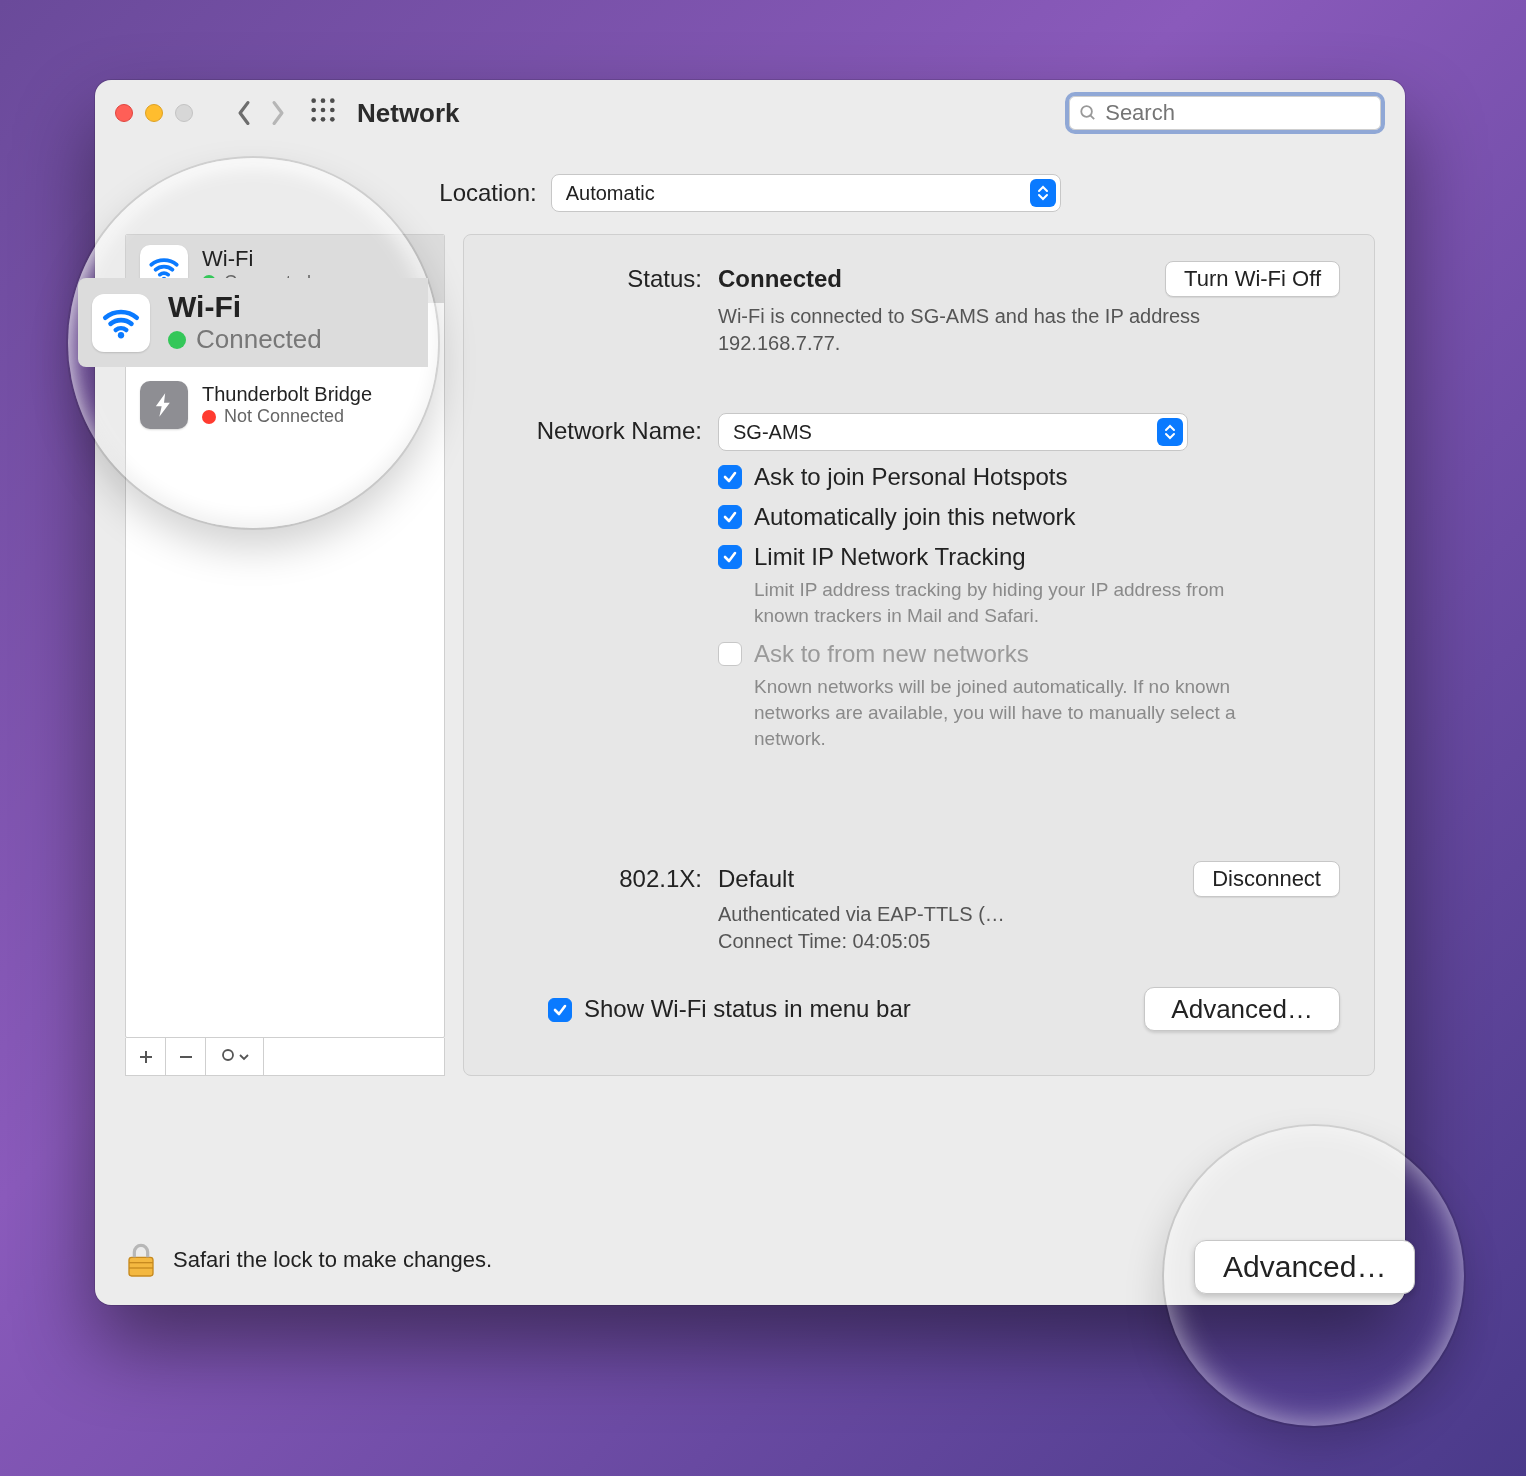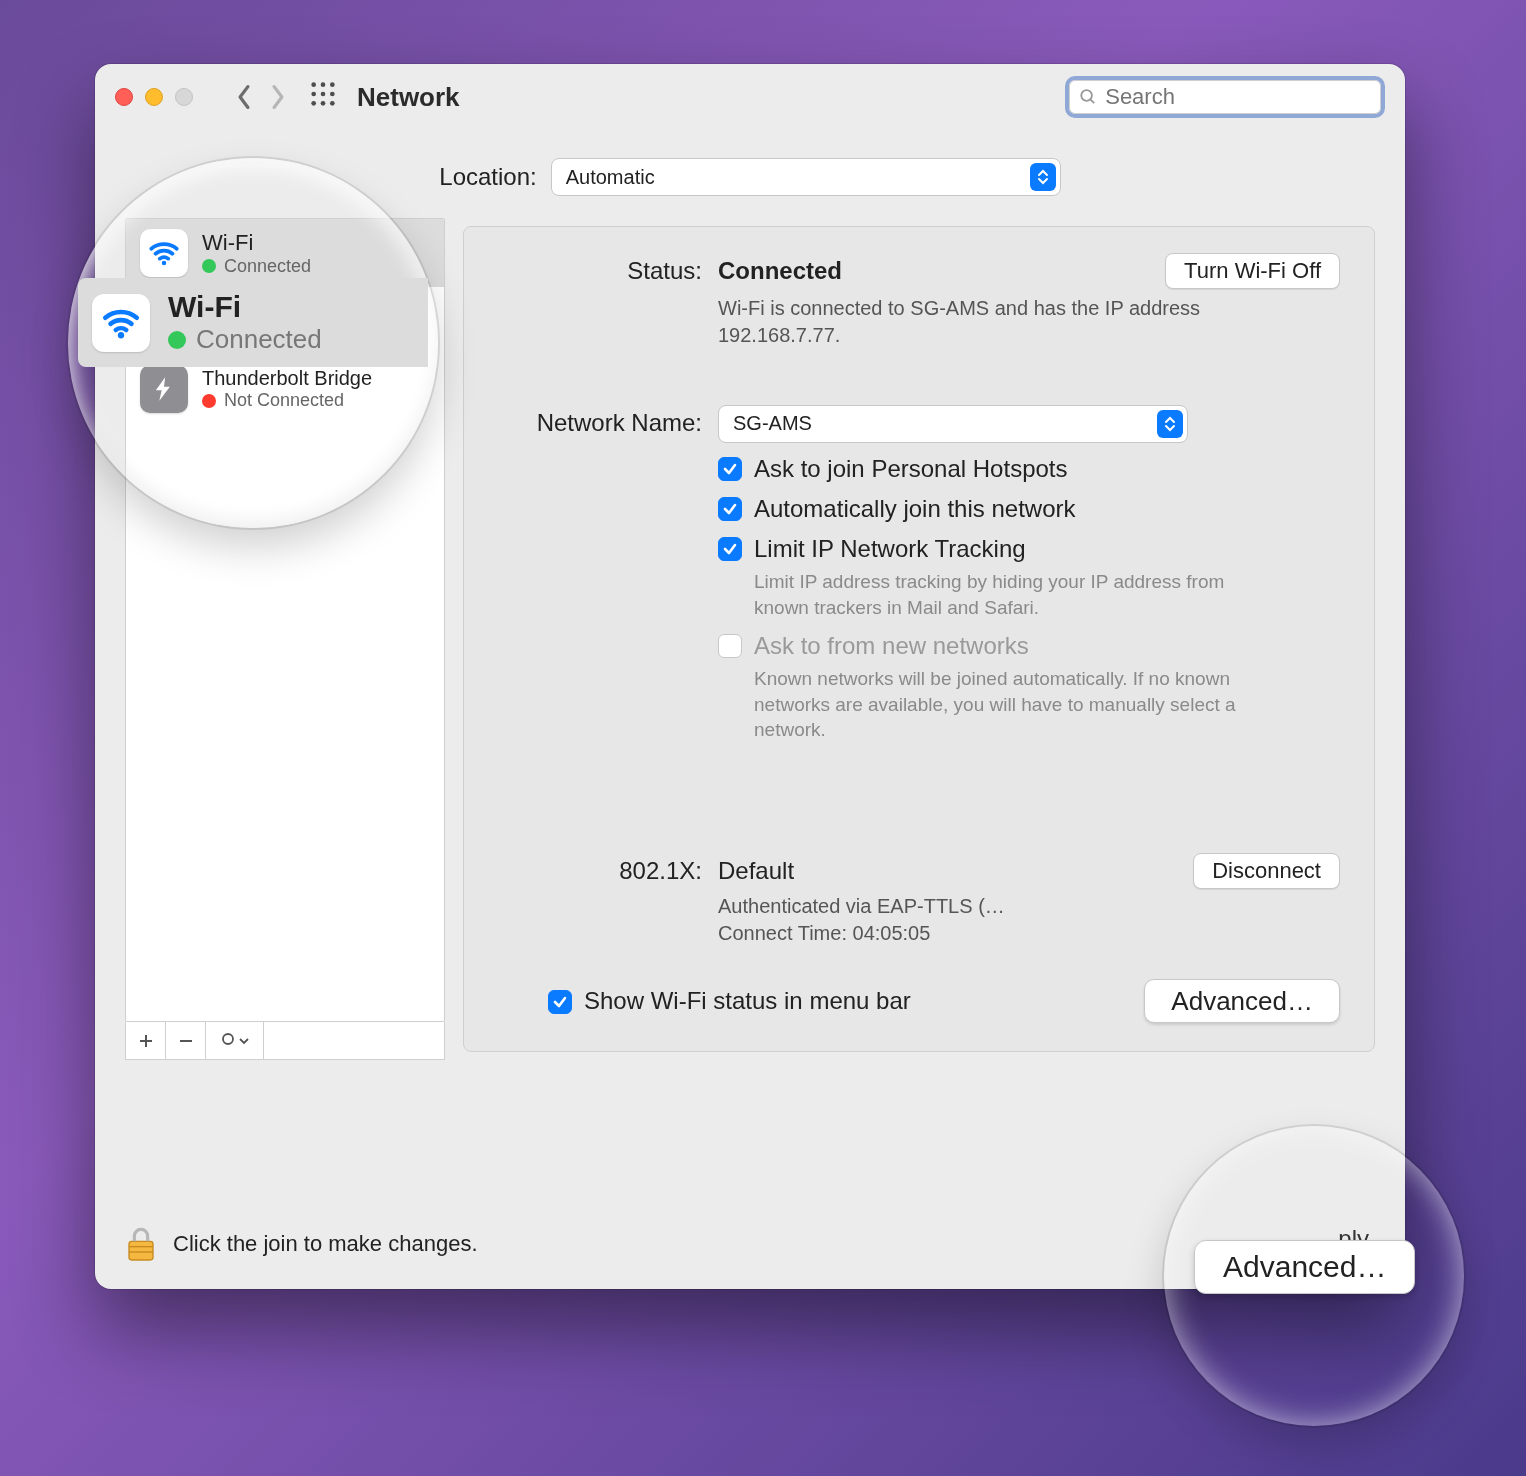--- a/index.html
+++ b/index.html
@@ -4,21 +4,21 @@
 <style>
   * { box-sizing: border-box; margin: 0; padding: 0; }
   body {
     font-family: -apple-system, "Helvetica Neue", Helvetica, Arial, sans-serif;
     background: linear-gradient(135deg, #6a4a9a 0%, #8a5abb 40%, #4a3a8a 100%);
     width: 1526px; height: 1476px;
     position: relative; overflow: hidden;
     font-size: 22px; color: #222;
   }
   .window {
-    position: absolute; left: 95px; top: 64px; width: 1310px; height: 1225px;
+    position: absolute; left: 95px; top: 80px; width: 1310px; height: 1225px;
     background: #ececec;
     border-radius: 16px;
     box-shadow: 0 40px 80px rgba(0,0,0,.45), 0 0 0 1px rgba(0,0,0,.12);
     overflow: hidden;
   }
   
   .toolbar { height: 66px; display: flex; align-items: center; padding: 0 20px; }
   .traffic { display: flex; gap: 12px; margin-right: 34px; }
   .dot { width: 18px; height: 18px; border-radius: 50%; }
   .dot.red { background: #ff5f57; border: 1px solid #e0443e; }
@@ -44,21 +44,21 @@
     height: 38px; background: #fff; border: 1px solid #c7c7c7; border-radius: 8px;
     display: flex; align-items: center; padding: 0 42px 0 14px; position: relative; font-size: 20px;
   }
   .select-control .stepper {
     position: absolute; right: 4px; top: 4px; bottom: 4px; width: 26px;
     background: #0a7aff; border-radius: 6px; display: flex; flex-direction: column;
     align-items: center; justify-content: center; color: #fff;
   }
   .select-control .stepper svg { display: block; }
   
-  .cols { display: flex; gap: 18px; padding: 0 30px; align-items: center; }
+  .cols { display: flex; gap: 18px; padding: 0 30px; }
   .sidebar-wrap { width: 320px; }
   .sidebar {
     height: 804px; background: #fff; border: 1px solid #cfcfcf; border-radius: 2px;
     overflow: hidden;
   }
   .sb-item { display: flex; align-items: center; gap: 14px; padding: 10px 14px; position: relative; }
   .sb-item.sel { background: #dcdcdc; }
   .sb-icon { width: 48px; height: 48px; border-radius: 10px; background: #fff;
              display: flex; align-items: center; justify-content: center;
              box-shadow: 0 1px 2px rgba(0,0,0,.15); }
@@ -371,21 +371,21 @@
     </div>
   </div>
 
   <div class="lock-row">
     <svg class="lock-icon" viewBox="0 0 24 28">
       <rect x="3" y="12" width="18" height="14" rx="2" fill="#f4b840" stroke="#c78a1f"></rect>
       <path d="M7 12 V8 a5 5 0 0 1 10 0 V12" fill="none" stroke="#b7b7b7" stroke-width="2.4"></path>
       <line x1="3" y1="16" x2="21" y2="16" stroke="#c78a1f" stroke-width="1"></line>
       <line x1="3" y1="20" x2="21" y2="20" stroke="#c78a1f" stroke-width="1"></line>
     </svg>
-    <div>Click the join to make changes.</div>
+    <div>Safari the lock to make changes.</div>
   </div>
   <div class="apply-hint">ply</div>
 
 </div>
 
 <div class="lens lens-wifi">
   <div class="lw-inner">
     <div class="sb-icon">
       <svg width="42" height="42" viewBox="0 0 24 24" fill="none" stroke="#0a7aff" stroke-width="2.6" stroke-linecap="round">
           <path d="M3 9a14 14 0 0 1 18 0"></path>

